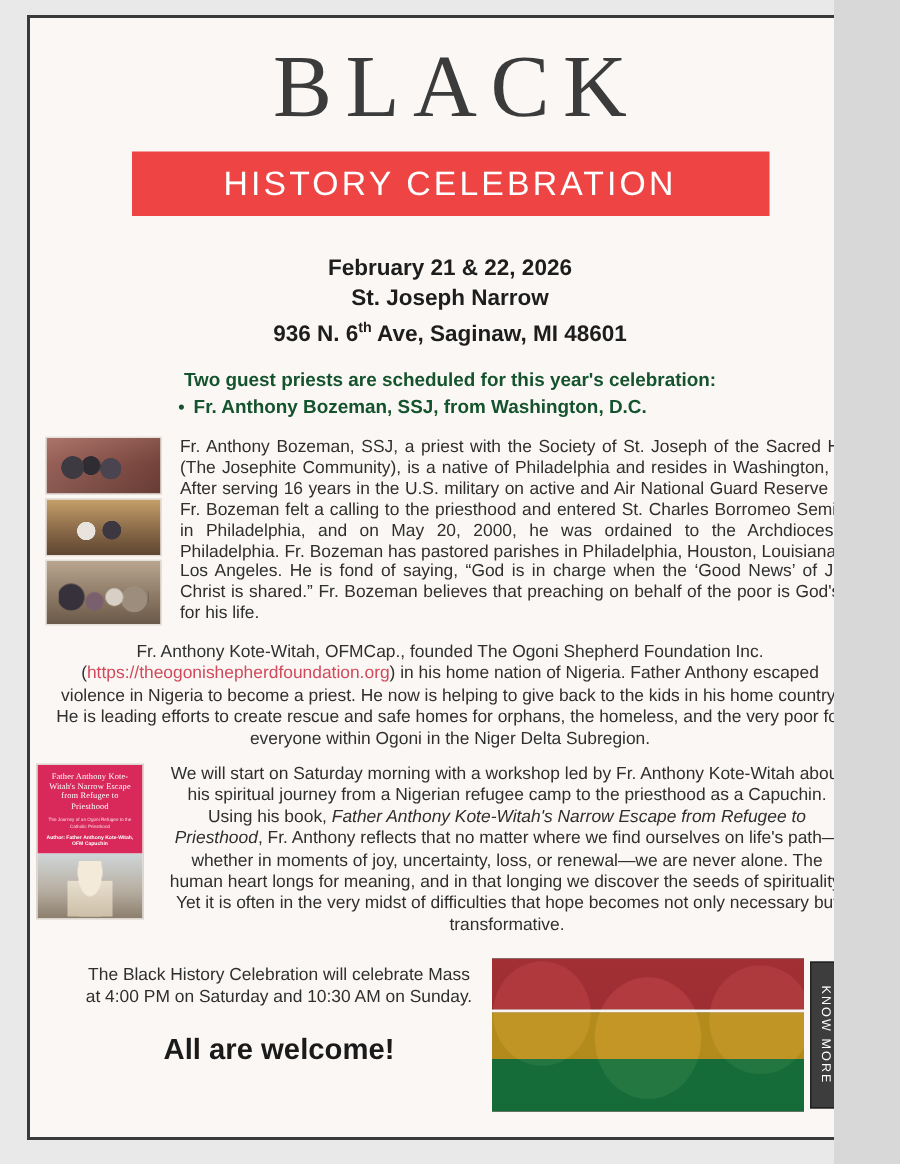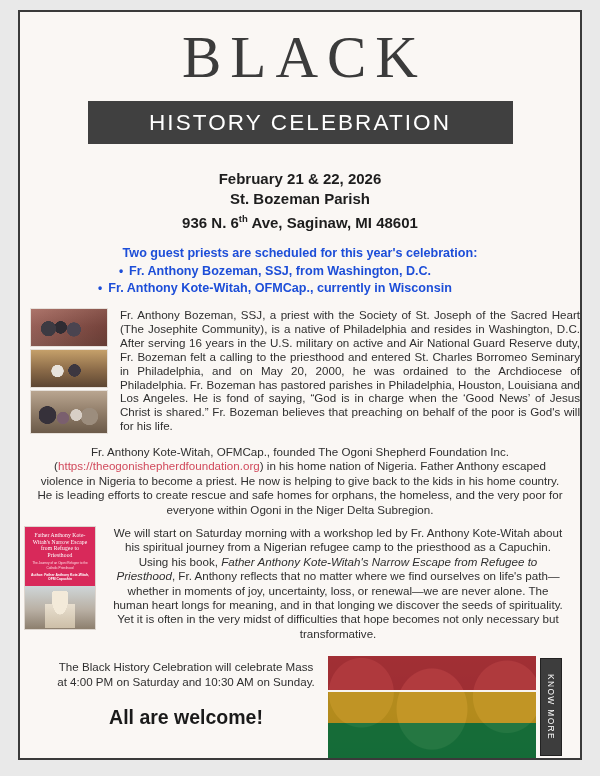--- a/index.html
+++ b/index.html
@@ -5,21 +5,21 @@
   html, body {
     margin: 0;
     padding: 0;
     background: #d8d8d8;
   }
   body {
     font-family: "Liberation Sans", sans-serif;
   }
   .page {
     position: relative;
-    width: 600px;
+    width: 556px;
     height: 776px;
     background: #e9e9e9;
     overflow: hidden;
     box-sizing: border-box;
   }
   .sheet {
     position: absolute;
     left: 18px;
     top: 10px;
     width: 564px;
@@ -39,21 +39,21 @@
     letter-spacing: 9px;
     color: #3b3b3b;
     margin: 16px 0 0 0;
     padding-left: 9px;
     font-weight: 400;
   }
   .banner {
     margin: 14px auto 0 auto;
     width: 425px;
     height: 43px;
-    background: #404040;
+    background: #ef4444;
     display: flex;
     align-items: center;
     justify-content: center;
   }
   .banner-text {
     color: #ffffff;
     font-size: 22.5px;
     letter-spacing: 2.1px;
     font-weight: 400;
     white-space: nowrap;
@@ -70,21 +70,21 @@
     font-weight: bold;
     line-height: 20px;
   }
   .details .line sup {
     font-size: 9.5px;
     vertical-align: super;
   }
 
   .guests {
     margin-top: 12px;
-    color: #1d4ed8;
+    color: #14532d;
   }
   .guests-head {
     text-align: center;
     font-size: 12.6px;
     font-weight: bold;
     line-height: 17px;
   }
   .guests ul {
     list-style: disc;
     margin: 1px 0 0 0;
@@ -348,29 +348,28 @@
   <div class="sheet">
 
     <div class="title-black">BLACK</div>
 
     <div class="banner">
       <div class="banner-text">HISTORY CELEBRATION</div>
     </div>
 
     <div class="details">
       <div class="line">February 21 &amp; 22, 2026</div>
-      <div class="line">St. Bozeman Parish</div>
+      <div class="line">St. Joseph Narrow</div>
       <div class="line"><span>936 N. 6</span><sup>th</sup><span> Ave, Saginaw, MI 48601</span></div>
     </div>
 
     <div class="guests">
       <div class="guests-head">Two guest priests are scheduled for this year's celebration:</div>
       <ul>
         <li><span class="litxt">Fr. Anthony Bozeman, SSJ, from Washington, D.C.</span></li>
-        <li><span class="litxt">Fr. Anthony Kote-Witah, OFMCap., currently in Wisconsin</span></li>
       </ul>
     </div>
 
     <div class="bio1">
       <div class="photo-stack">
         <div class="photo p1"></div>
         <div class="photo p2"></div>
         <div class="photo p3"></div>
       </div>
       <div class="bio1-text">Fr. Anthony Bozeman, SSJ, a priest with the Society of St. Joseph of the Sacred Heart (The Josephite Community), is a native of Philadelphia and resides in Washington, D.C. After serving 16 years in the U.S. military on active and Air National Guard Reserve duty, Fr. Bozeman felt a calling to the priesthood and entered St. Charles Borromeo Seminary in Philadelphia, and on May 20, 2000, he was ordained to the Archdiocese of Philadelphia. Fr. Bozeman has pastored parishes in Philadelphia, Houston, Louisiana and Los Angeles. He is fond of saying, “God is in charge when the ‘Good News’ of Jesus Christ is shared.” Fr. Bozeman believes that preaching on behalf of the poor is God's will for his life.</div>

